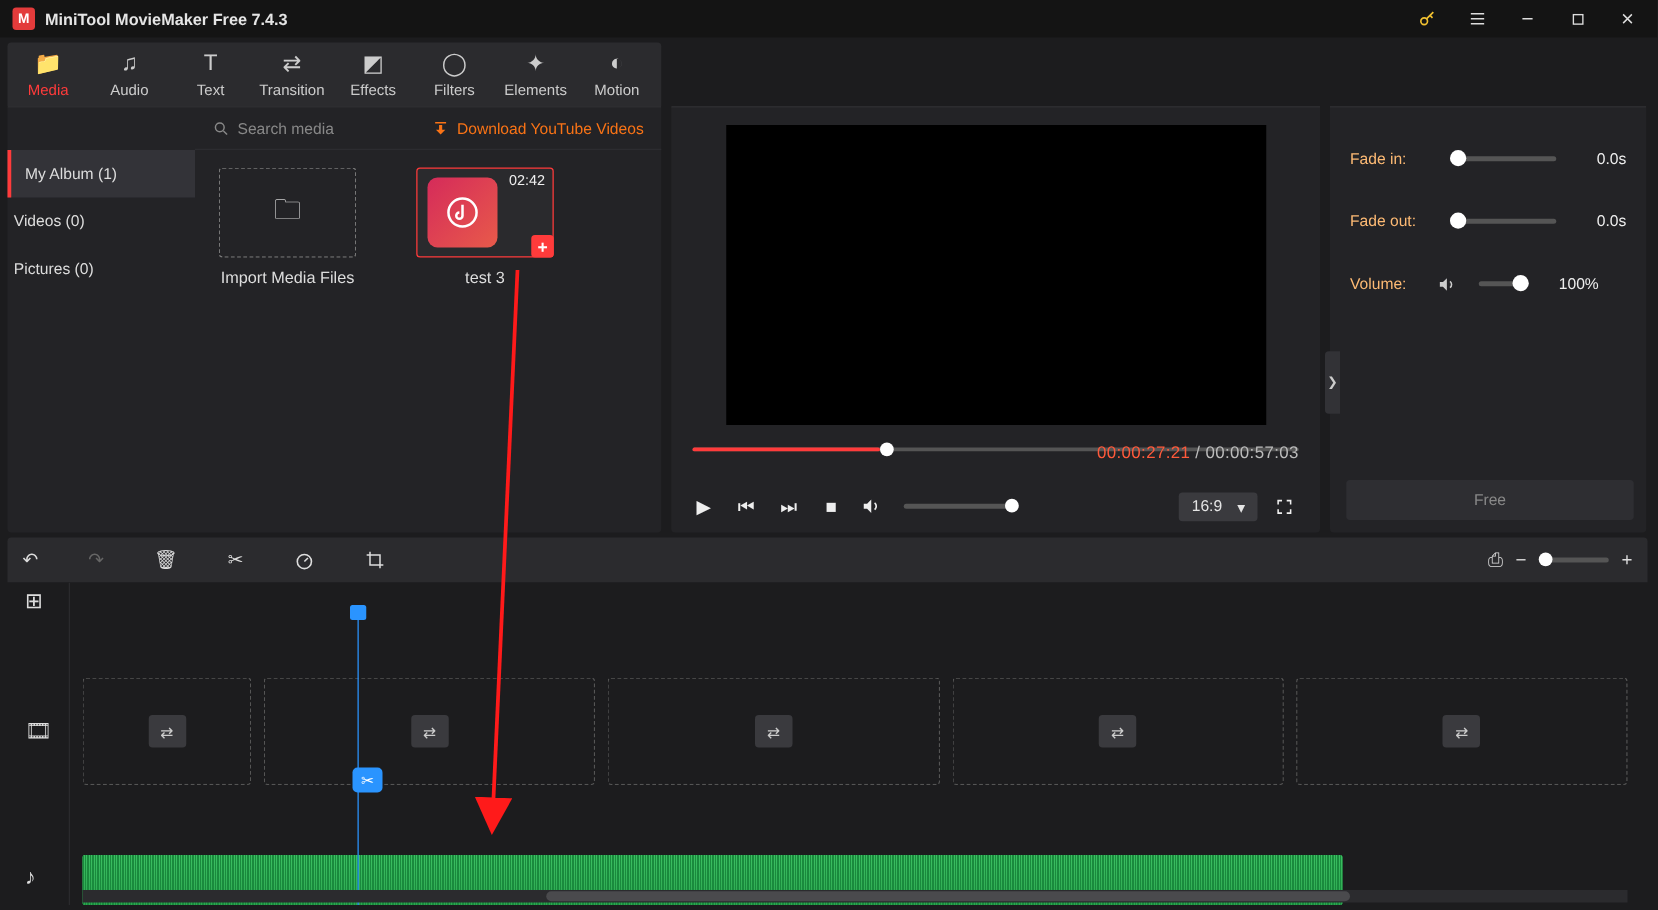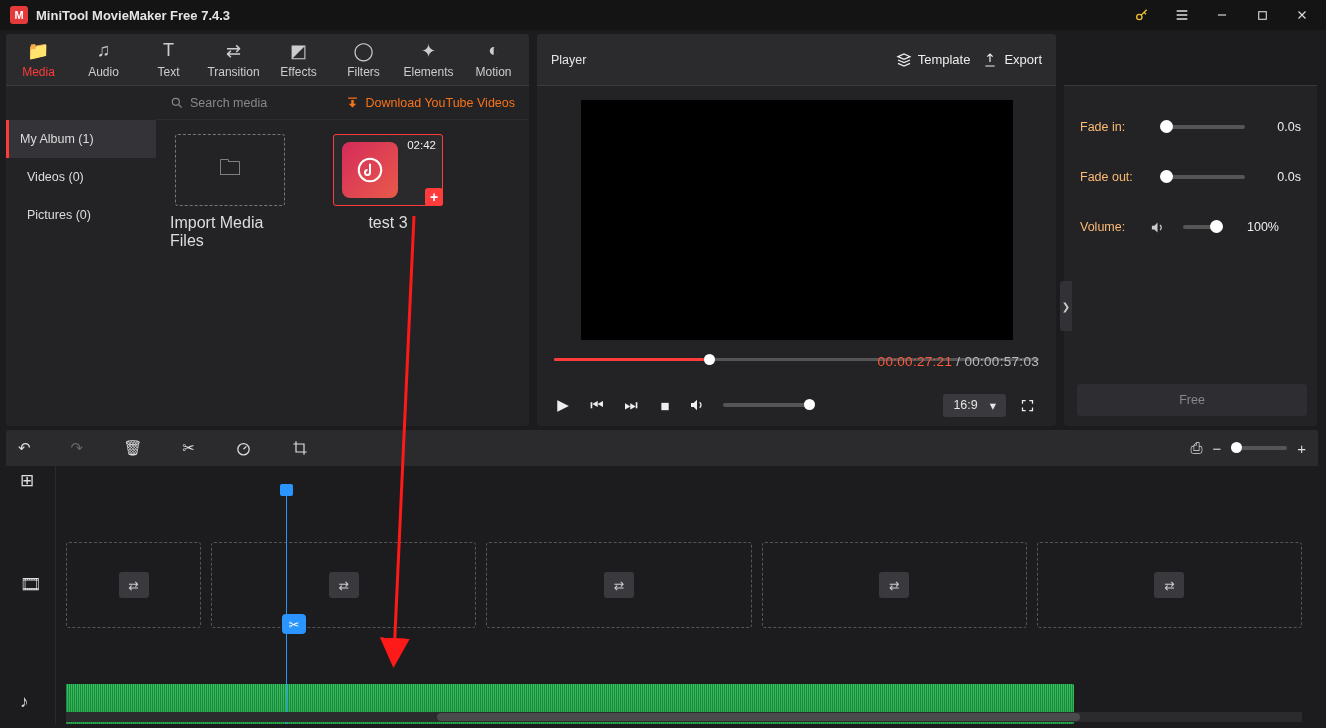--- a/index.html
+++ b/index.html
@@ -27,33 +27,33 @@
 
   
   .tabstrip { grid-column: 1 / 2; grid-row:1; display:flex; background:#2b2b2e; margin: 4px 4px 0 6px; border-radius:3px 3px 0 0;}
   .tab { width: 65px; display:flex; flex-direction:column; align-items:center; justify-content:center; gap:4px; color:#ccc; font-size:12px; cursor:pointer;}
   .tab.active { color:#ff3b3b; }
   .tab .ticon { font-size:18px; height:20px; display:flex; align-items:center;}
 
   
   .library { grid-column:1; grid-row:2; background:#232326; margin:0 4px 4px 6px; border-radius: 0 0 3px 3px; border-top: 1px solid #3a3a3d; display:flex; position:relative;}
   .catlist { width:150px; display:flex; flex-direction:column; }
-  .cat { height: 38px; display:flex; align-items:center; padding:0 21px; cursor:pointer; color:#ddd; font-size:12.5px;}
+  .cat { height: 38px; display:flex; align-items:center; padding:0 5px; cursor:pointer; color:#ddd; font-size:12.5px;}
   .cat.active { background:#333338; border-left:3px solid #ff3b3b; padding-left:11px;}
   .libhead { position:absolute; left:150px; top:0; right:0; height:34px; display:flex; align-items:center; padding:0 14px; border-bottom:1px solid #2c2c30;}
   .searchbox { display:flex; align-items:center; gap:6px; color:#888; }
   .dlyt { position:absolute; right:14px; display:flex; align-items:center; gap:6px; color:#f97316; cursor:pointer;}
   .thumbs { position:absolute; left:150px; top:34px; right:0; bottom:0; padding: 14px; display:flex; gap:38px; align-items:flex-start;}
   .thumb { width: 120px; display:flex; flex-direction:column; align-items:center; gap:8px;}
   .thumb-box { width: 110px; height: 72px; border:1px dashed #777; border-radius:3px; display:flex; align-items:center; justify-content:center; font-size:22px; color:#ccc;}
   .thumb-box.media-selected { border:1px solid #ff3b3b; background:#2a2a2d; position:relative; display:flex; justify-content:flex-start; padding:8px;}
   .media-icon { width:56px; height:56px; background: linear-gradient(135deg,#d52b5a,#e85a4a); border-radius:8px; display:flex; align-items:center; justify-content:center;}
   .media-dur { position:absolute; right:6px; top:4px; font-size:11.5px; color:#eee;}
   .addplus { position:absolute; right:-1px; bottom:-1px; width:18px; height:18px; background:#ff3b3b; border-radius:3px; display:flex; align-items:center; justify-content:center; font-weight:bold; font-size:14px; color:#fff;}
-  .thumb-label { font-size:16px; color:#ddd;}
+  .thumb-label { font-size:13px; color:#ddd;}
 
   
   .player-head { grid-column:2; grid-row:1; background:#2b2b2e; margin:4px 4px 0 4px; border-radius:3px 3px 0 0; display:flex; align-items:center; padding:0 14px; gap:12px;}
   .player-head .spacer { flex:1; }
   .player-head .hbtn { display:flex; align-items:center; gap:6px; color:#eee; cursor:pointer; font-size:13px;}
   .player { grid-column:2; grid-row:2; background:#232326; margin:0 4px 4px 4px; border-radius:0 0 3px 3px; border-top:1px solid #3a3a3d; display:flex; flex-direction:column; align-items:center; position:relative;}
   .preview { margin-top:14px; width: 432px; height: 242px; background:#000; }
   .seek { width: calc(100% - 34px); margin:12px 0 0 0; position:relative; height:14px; display:flex; align-items:center;}
   .seek .track { width:100%; height:3px; background:#555; border-radius:2px; position:relative;}
   .seek .prog { position:absolute; left:0; top:0; height:3px; background:#ff3b3b; border-radius:2px;}
@@ -219,40 +219,20 @@
               </svg>
           </div>
           <span class="media-dur">02:42</span>
           <div class="addplus">+</div>
         </div>
         <span class="thumb-label">test 3</span>
       </div>
     </div>
   </div>
 
-  <div class="player-head">
-    <span>Player</span>
-    <div class="spacer"></div>
-    <div class="hbtn">
-      <span>
-          <svg width="16" height="16" viewBox="0 0 24 24" fill="none" stroke="currentColor" stroke-width="1.8">
-            <path d="M3 7l9-4 9 4-9 4-9-4zM3 12l9 4 9-4M3 17l9 4 9-4"></path>
-          </svg>
-        </span>
-      <span>Template</span>
-    </div>
-    <div class="hbtn">
-      <span>
-          <svg width="16" height="16" viewBox="0 0 24 24" fill="none" stroke="currentColor" stroke-width="1.8">
-            <path d="M12 3v12M8 7l4-4 4 4M5 21h14"></path>
-          </svg>
-        </span>
-      <span>Export</span>
-    </div>
-  </div>
 
   <div class="player">
     <div class="preview"></div>
     <div class="seek">
       <div class="track">
         <div class="prog" style="width:31%"></div>
         <div class="knob" style="left:31%"></div>
       </div>
     </div>
     <div class="timecode" style="top:268px;">

